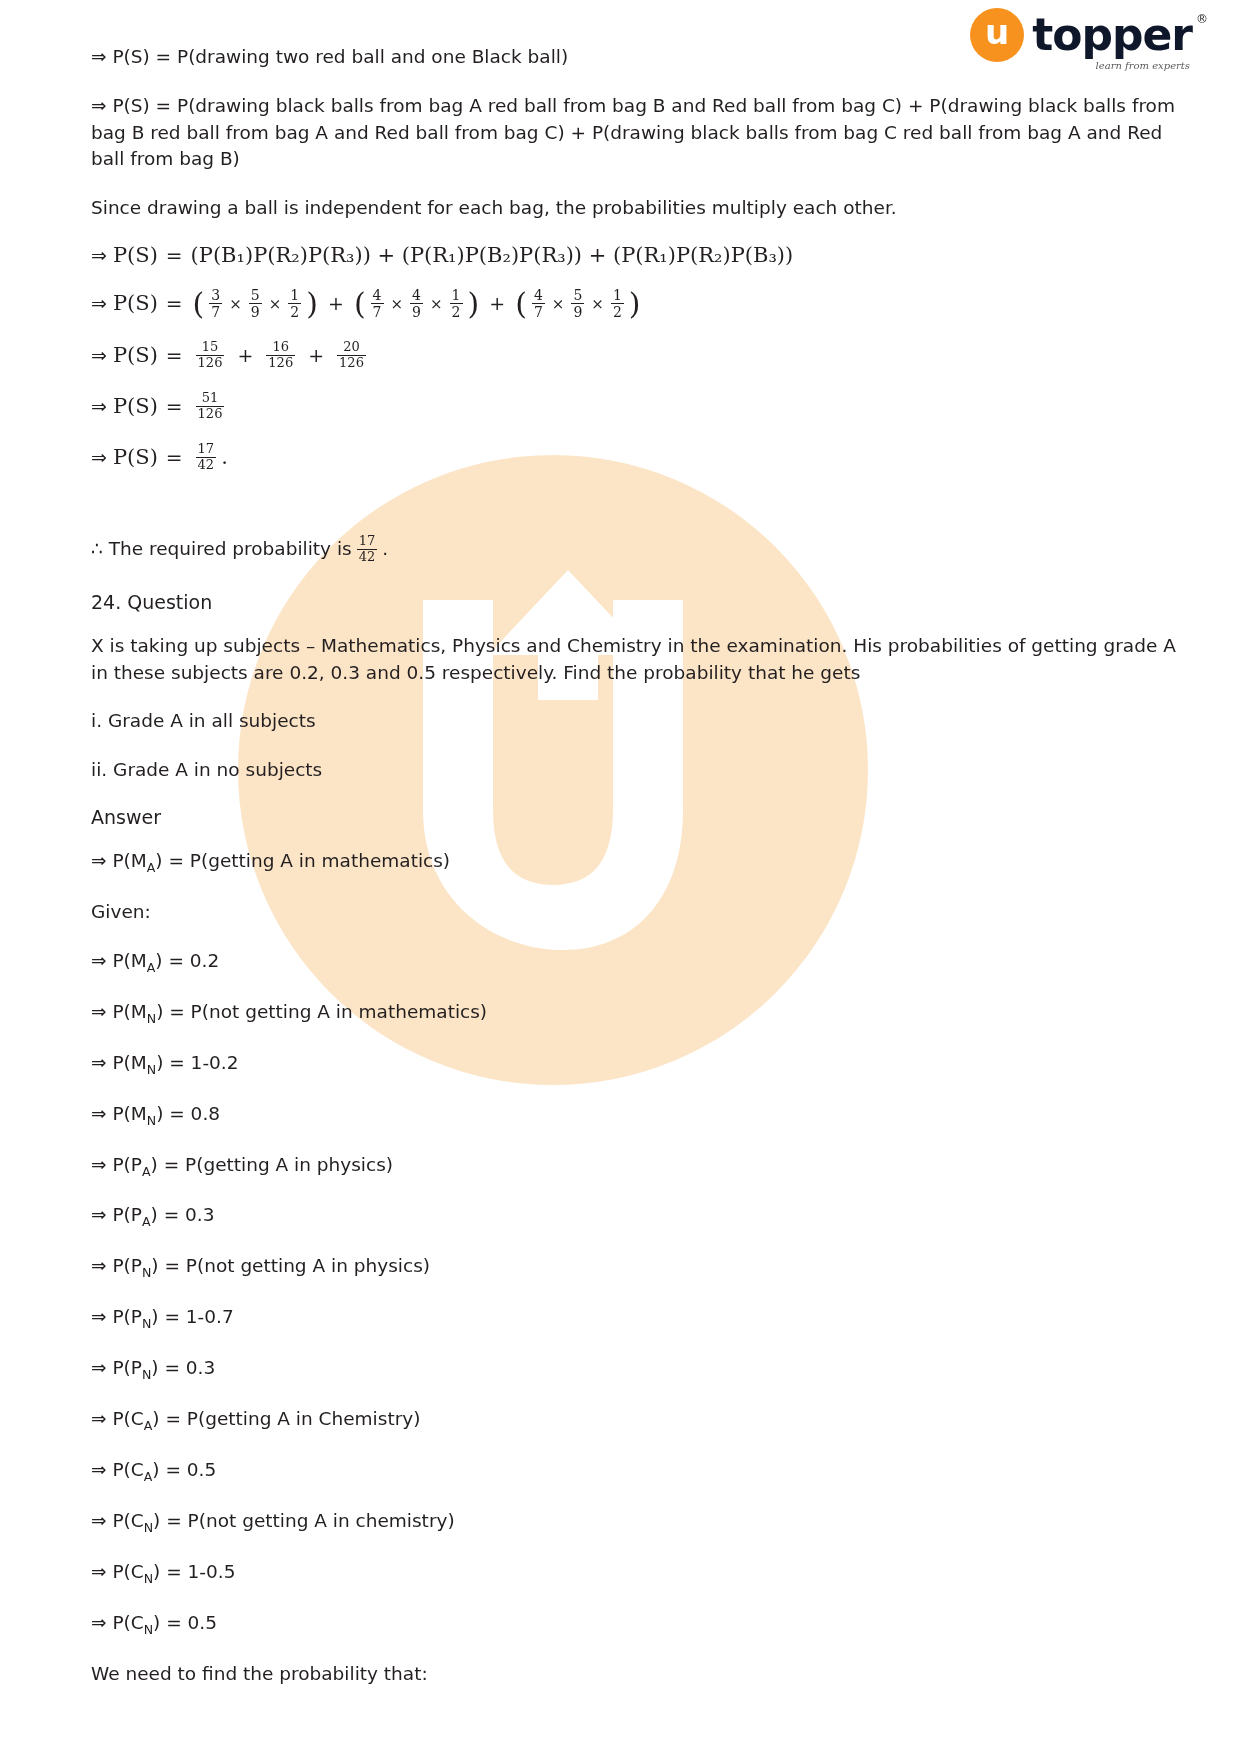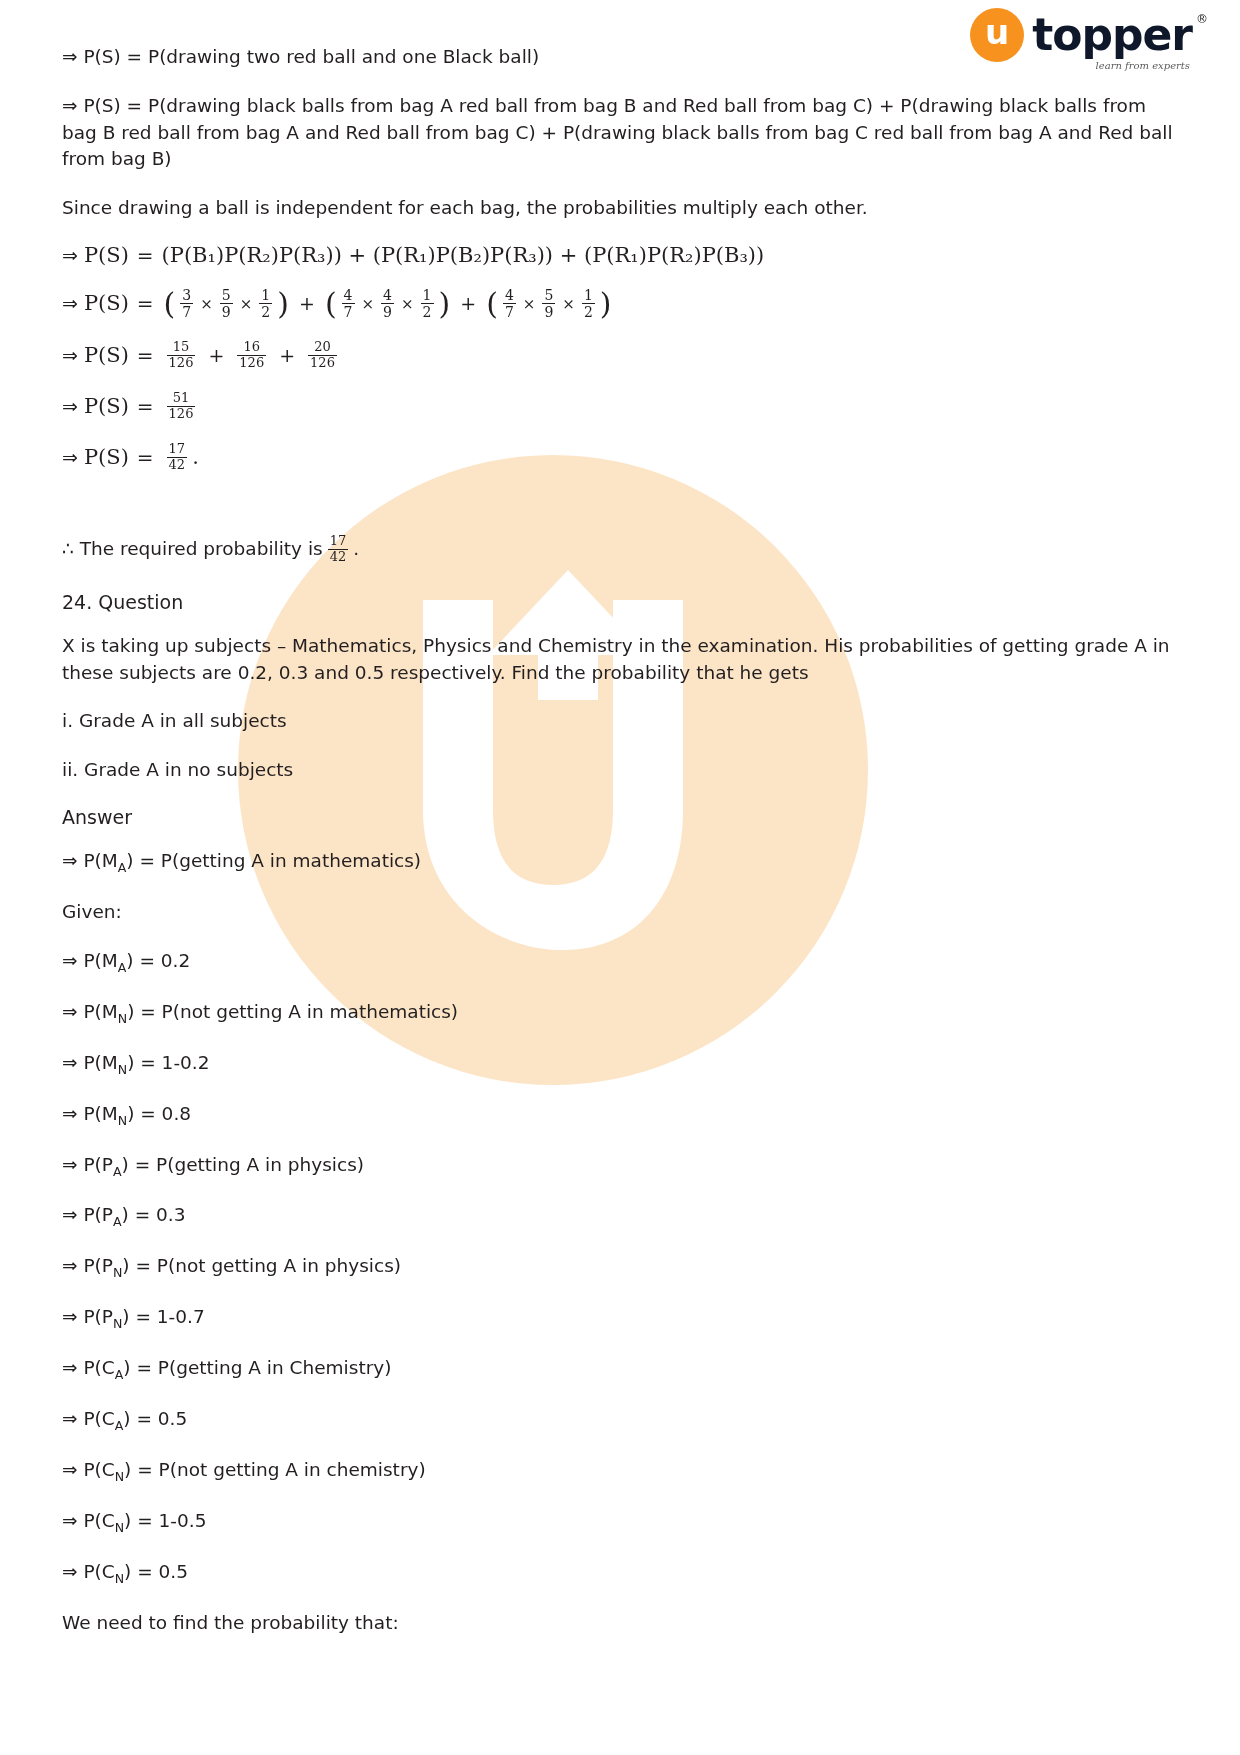--- a/index.html
+++ b/index.html
@@ -98,21 +98,21 @@
     font-size: 10px;
     font-style: italic;
     color: #5a5a5a;
     font-family: "DejaVu Serif", serif;
   }
 
   
   .content {
     position: relative;
     z-index: 2;
-    padding: 44px 60px 0 62px;
+    padding: 44px 60px 0 91px;
   }
   p.line {
     margin: 0 0 22px 0;
     font-size: 18.5px;
     line-height: 1.45;
     color: #231f20;
   }
   .heading {
     font-weight: 400;
     font-size: 19px;
@@ -340,20 +340,21 @@
 
     <p class="line">Given:</p>
     <p class="line">⇒ P(M<sub>A</sub>) = 0.2</p>
     <p class="line">⇒ P(M<sub>N</sub>) = P(not getting A in mathematics)</p>
     <p class="line">⇒ P(M<sub>N</sub>) = 1-0.2</p>
     <p class="line">⇒ P(M<sub>N</sub>) = 0.8</p>
     <p class="line">⇒ P(P<sub>A</sub>) = P(getting A in physics)</p>
     <p class="line">⇒ P(P<sub>A</sub>) = 0.3</p>
     <p class="line">⇒ P(P<sub>N</sub>) = P(not getting A in physics)</p>
     <p class="line">⇒ P(P<sub>N</sub>) = 1-0.7</p>
+    <p class="line">⇒ P(P<sub>N</sub>) = 0.3</p>
     <p class="line">⇒ P(C<sub>A</sub>) = P(getting A in Chemistry)</p>
     <p class="line">⇒ P(C<sub>A</sub>) = 0.5</p>
     <p class="line">⇒ P(C<sub>N</sub>) = P(not getting A in chemistry)</p>
     <p class="line">⇒ P(C<sub>N</sub>) = 1-0.5</p>
     <p class="line">⇒ P(C<sub>N</sub>) = 0.5</p>
 
     <p class="line">We need to find the probability that:</p>
 
   </div>
 </div>

